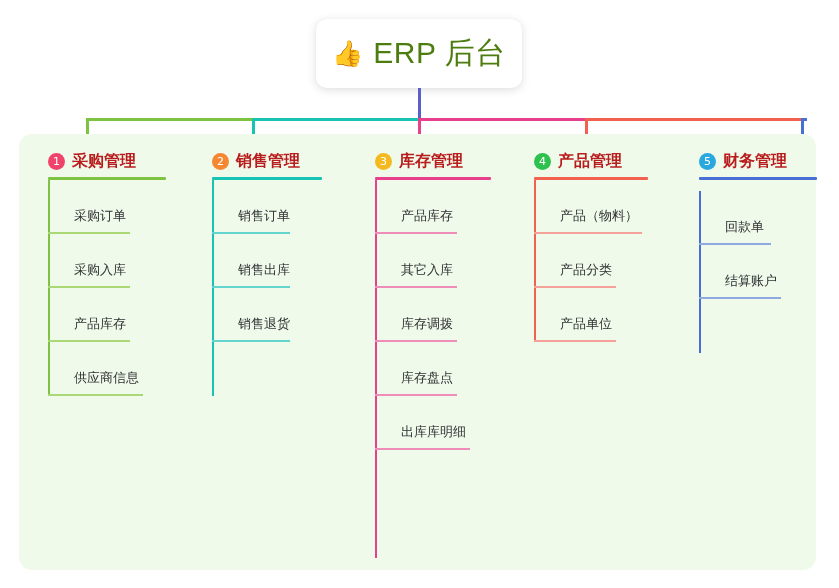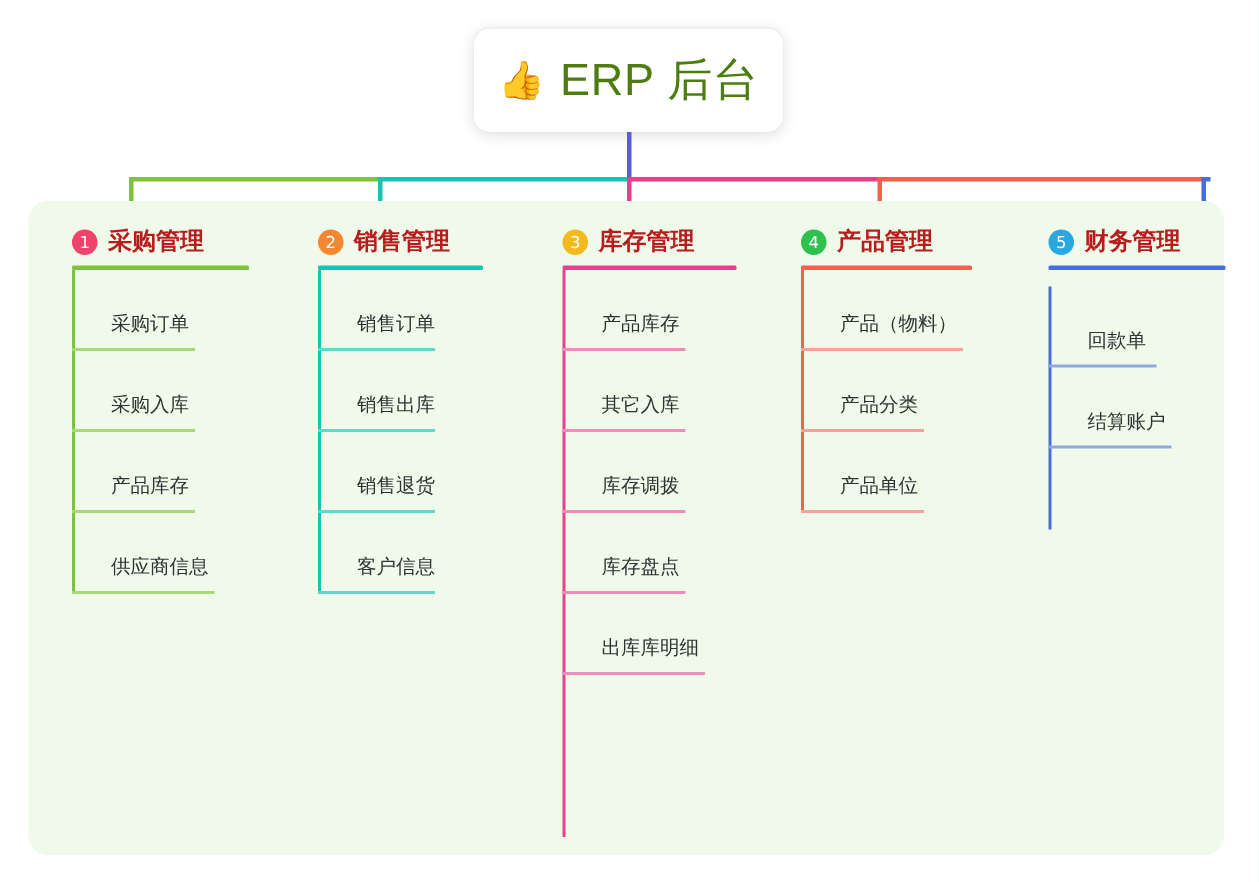--- a/index.html
+++ b/index.html
@@ -201,24 +201,20 @@
               <div class="leaf-rule" style="width: 78px; background: rgb(99, 213, 204);"></div>
             </div>
             <div class="leaf">
               <span class="leaf-label">销售出库</span>
               <div class="leaf-rule" style="width: 78px; background: rgb(99, 213, 204);"></div>
             </div>
             <div class="leaf">
               <span class="leaf-label">销售退货</span>
               <div class="leaf-rule" style="width: 78px; background: rgb(99, 213, 204);"></div>
             </div>
-            <div class="leaf">
-              <span class="leaf-label">客户信息</span>
-              <div class="leaf-rule" style="width: 78px; background: rgb(99, 213, 204);"></div>
-            </div>
           </div>
         </div>
         <div class="column" style="left: 356px; top: 16px;">
           <div class="col-head">
             <span class="badge" style="background: rgb(245, 185, 32);">3</span>
             <span class="col-title">库存管理</span>
           </div>
           <div class="head-rule" style="width: 116px; background: rgb(232, 64, 140);"></div>
           <div class="spine-wrap" style="height: 378px;">
             <div class="spine" style="height: 378px; background: rgb(232, 64, 140);"></div>

